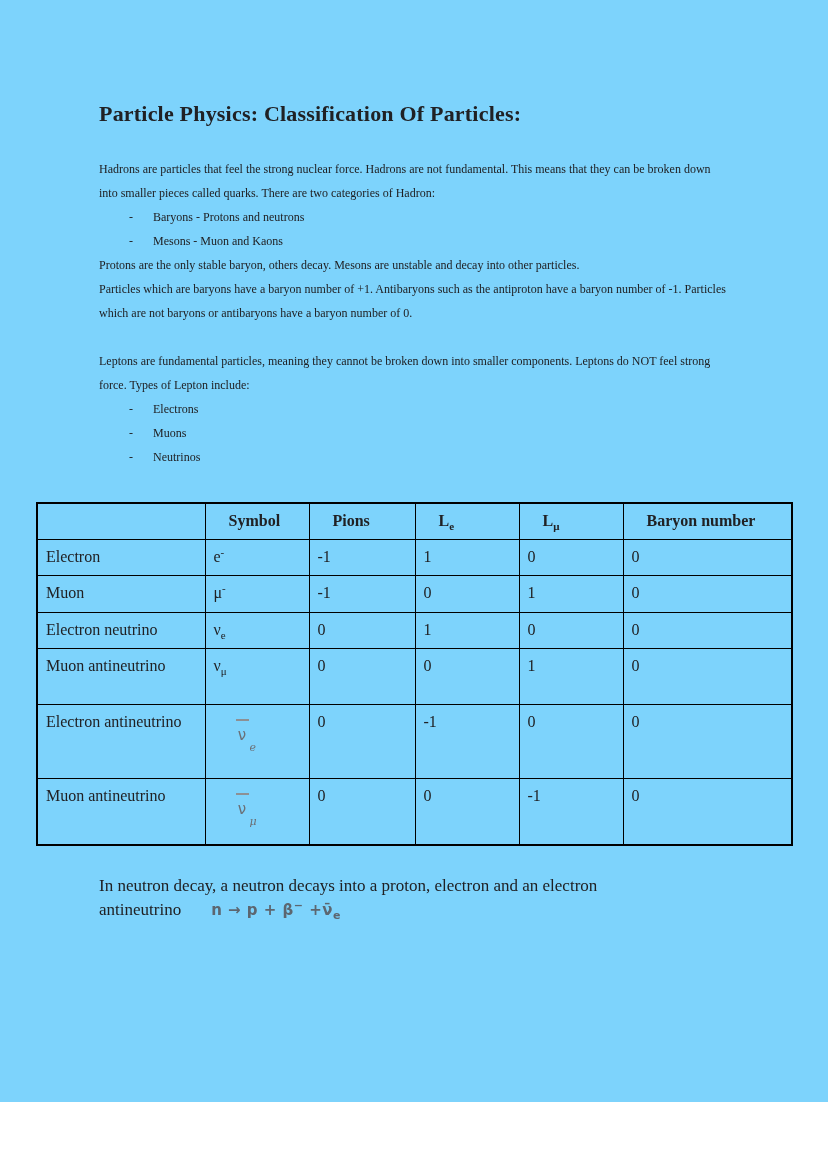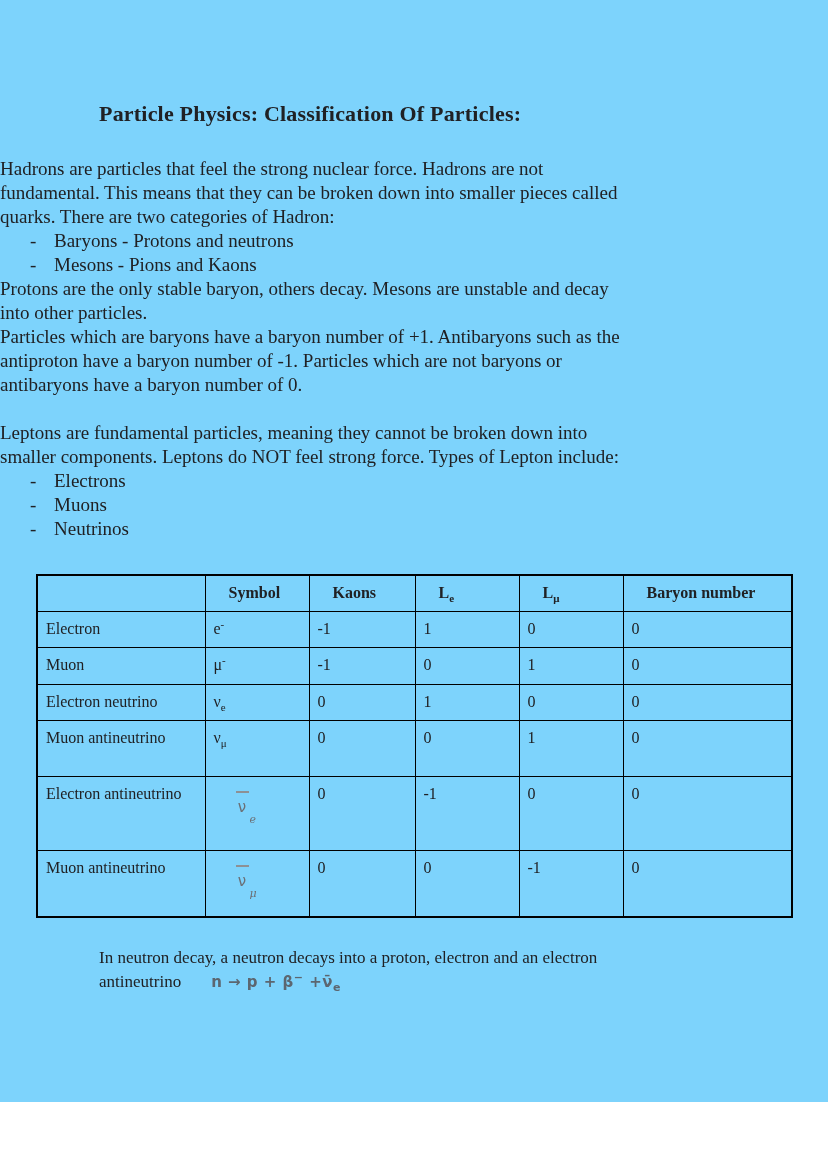--- a/index.html
+++ b/index.html
@@ -14,22 +14,23 @@
     font-family: "Liberation Serif", serif;
   }
   .doc-title {
     margin: 101px 0 0 99px;
     font-size: 22px;
     line-height: 26px;
     font-weight: bold;
     letter-spacing: 0.2px;
   }
   .text-block {
+    margin-left: 99px;
     width: 632px;
-    font-size: 19px;
+    font-size: 12px;
     line-height: 24px;
   }
   .text-block p { margin: 0; }
   .mt-first { margin-top: 30px; }
   .mt-gap { margin-top: 24px; }
   .bullet-list { width: 100%; }
   .bullet-item { display: flex; }
   .bullet-marker {
     width: 24px;
     padding-left: 30px;
@@ -117,21 +118,21 @@
 
   <div class="text-block mt-first">
     <p>Hadrons are particles that feel the strong nuclear force. Hadrons are not fundamental. This means that they can be broken down into smaller pieces called quarks. There are two categories of Hadron:</p>
     <div class="bullet-list">
       <div class="bullet-item">
         <span class="bullet-marker">-</span>
         <span class="bullet-text">Baryons - Protons and neutrons</span>
       </div>
       <div class="bullet-item">
         <span class="bullet-marker">-</span>
-        <span class="bullet-text">Mesons - Pions and Kaons</span>
+        <span class="bullet-text">Mesons - Muon and Kaons</span>
       </div>
     </div>
     <p>Protons are the only stable baryon, others decay. Mesons are unstable and decay into other particles.</p>
     <p>Particles which are baryons have a baryon number of +1. Antibaryons such as the antiproton have a baryon number of -1. Particles which are not baryons or antibaryons have a baryon number of 0.</p>
   </div>
 
   <div class="text-block mt-gap">
     <p>Leptons are fundamental particles, meaning they cannot be broken down into smaller components. Leptons do NOT feel strong force. Types of Lepton include:</p>
     <div class="bullet-list">
       <div class="bullet-item">
@@ -155,21 +156,21 @@
         <col style="width:104px">
         <col style="width:106px">
       <col style="width:104px">
         <col style="width:104px">
         <col style="width:169px">
     </colgroup>
     <tbody>
         <tr class="rh-header">
       <th></th>
       <th>Symbol</th>
-      <th>Kaons</th>
+      <th>Pions</th>
       <th><span>L</span><sub>e</sub></th>
       <th><span>L</span><sub>μ</sub></th>
       <th>Baryon number</th>
     </tr>
     <tr class="rh-1">
       <td class="name-cell">Electron</td>
       <td><span class="sym"><span class="bar-wrap"><span>e</span></span><sup>-</sup><sub></sub></span></td>
       <td>-1</td>
       <td>1</td>
       <td>0</td>

